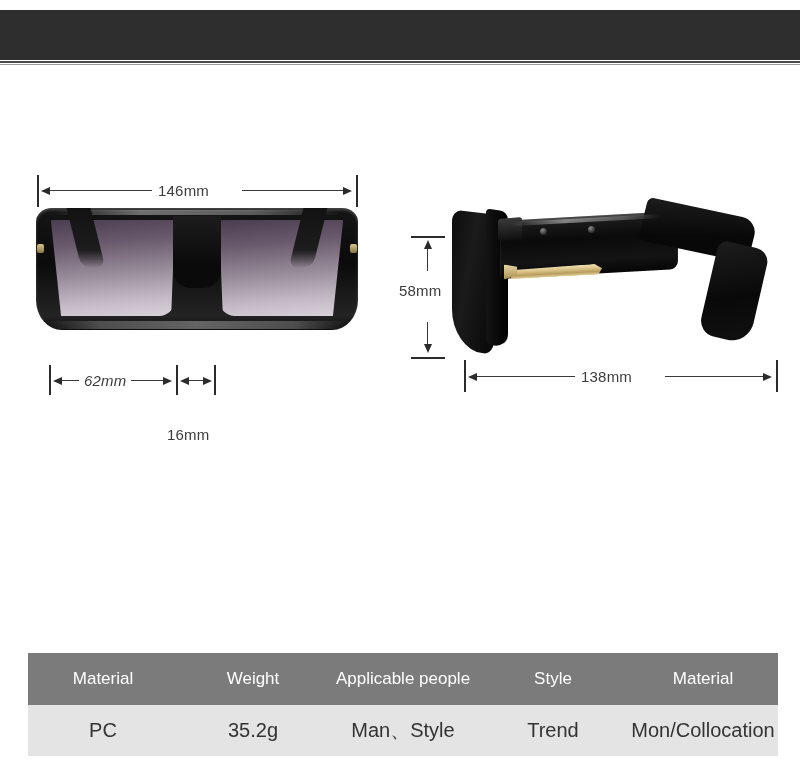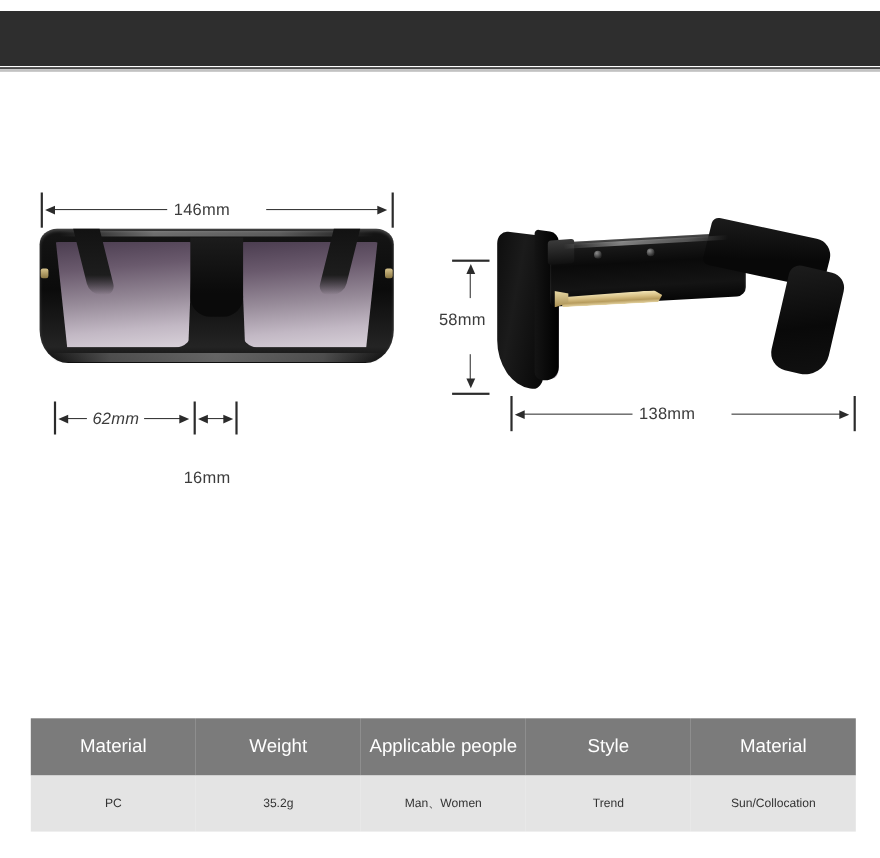--- a/index.html
+++ b/index.html
@@ -279,21 +279,21 @@
     color: #ffffff;
     font-weight: normal;
     font-size: 17px;
     height: 50px;
     text-align: center;
     border: none;
   }
   #spec-table td {
     background: #e4e4e4;
     color: #333333;
-    font-size: 11px;
+    font-size: 20px;
     height: 49px;
     text-align: center;
     border: none;
   }
 </style>
 </head>
 <body>
 
 <div id="top-banner"></div>
 <div id="top-banner-underline"></div>
@@ -387,18 +387,18 @@
       <th>Weight</th>
       <th>Applicable people</th>
       <th>Style</th>
       <th>Material</th>
     </tr>
   </thead>
   <tbody>
     <tr>
       <td>PC</td>
       <td>35.2g</td>
-      <td>Man、Women</td>
+      <td>Man、Style</td>
       <td>Trend</td>
-      <td>Sun/Collocation</td>
+      <td>Mon/Collocation</td>
     </tr>
   </tbody>
 </table>
 
 </body></html>

